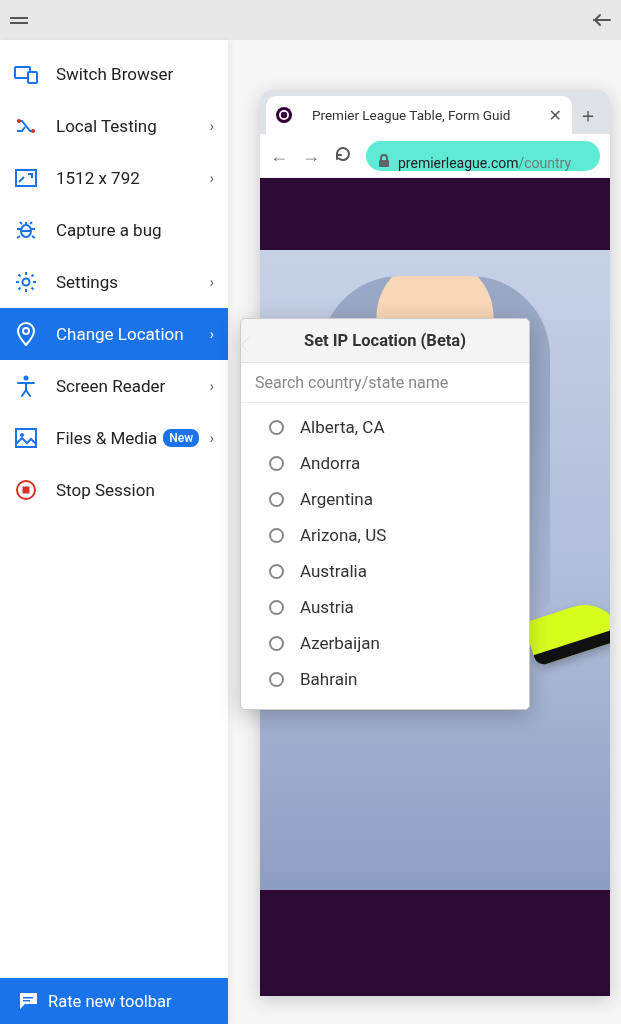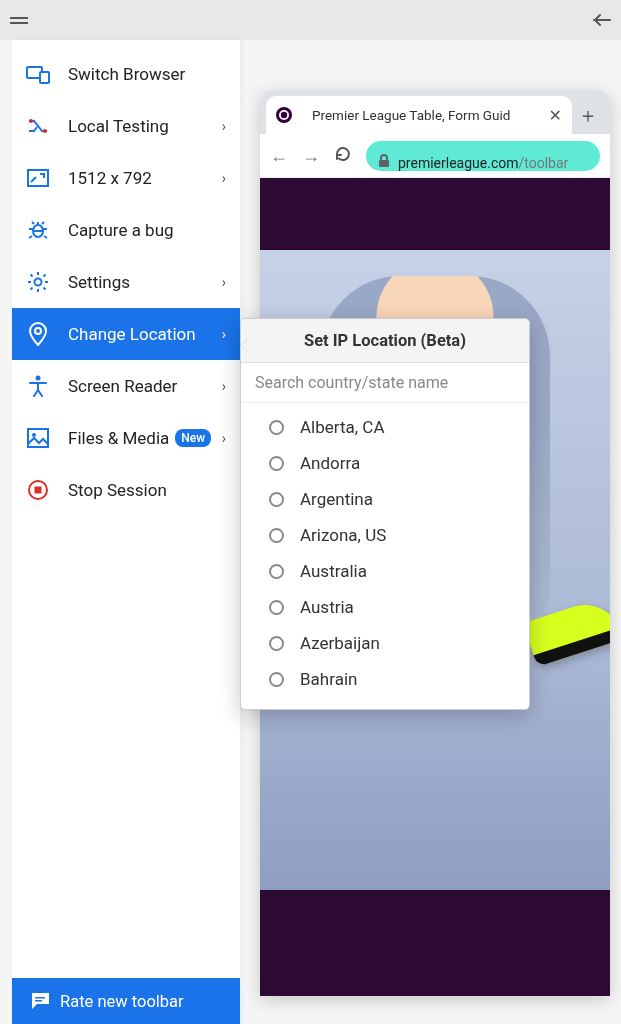--- a/index.html
+++ b/index.html
@@ -1,20 +1,20 @@
 <!DOCTYPE html>
 <html><head>
 <meta charset="utf-8">
 <style>
   * { margin: 0; padding: 0; box-sizing: border-box; font-family: -apple-system, BlinkMacSystemFont, "Segoe UI", Roboto, Helvetica, Arial, sans-serif; }
   body { width: 621px; height: 1024px; background: #f5f5f5; position: relative; overflow: hidden; }
   .topbar { height: 40px; background: #e8e8e8; display: flex; align-items: center; padding: 0 10px; justify-content: space-between; }
   .topbar .hamburger { font-size: 18px; color: #555; }
   .topbar .collapse { font-size: 18px; color: #555; }
-  .sidebar { position: absolute; left: 12px; top: 40px; width: 228px; bottom: 0; background: #fff; display: flex; flex-direction: column; box-shadow: 2px 0 6px rgba(0,0,0,0.05); z-index: 20; }
+  .sidebar { position: absolute; left: 0; top: 40px; width: 228px; bottom: 0; background: #fff; display: flex; flex-direction: column; box-shadow: 2px 0 6px rgba(0,0,0,0.05); z-index: 20; }
   .sidebar-inner { flex: 1; overflow: auto; padding-top: 8px; }
   .menu-item { display: flex; align-items: center; height: 52px; padding: 0 14px; cursor: pointer; font-size: 17px; color: #222; position: relative; }
   .menu-item.active { background: #1a73e8; color: #fff; }
   .menu-item.active .chevron { color: #fff; }
   .menu-icon { width: 24px; height: 24px; margin-right: 18px; display: flex; align-items: center; justify-content: center; flex-shrink: 0; }
   .chevron { position: absolute; right: 14px; color: #555; font-size: 14px; }
   .badge-new { background: #1a73e8; color: #fff; font-size: 12px; border-radius: 8px; padding: 2px 6px; margin-left: 6px; font-weight: 500; }
   .bottom-bar { background: #1a73e8; color: #fff; height: 46px; display: flex; align-items: center; padding: 0 18px; font-size: 16.5px; }
   .bottom-bar svg { margin-right: 10px; }
   .browser-frame { position: absolute; left: 260px; top: 90px; width: 350px; background: #fff; border-radius: 12px 12px 0 0; box-shadow: 0 4px 18px rgba(0,0,0,0.18); overflow: hidden; }
@@ -201,21 +201,21 @@
         </svg>
     </span>
     <div class="addr-box">
       <span class="lock">
         <svg width="12" height="14" viewBox="0 0 12 14">
             <rect x="1" y="6" width="10" height="7" rx="1" fill="#5f6368"></rect>
             <path d="M3 6V4a3 3 0 016 0v2" stroke="#5f6368" stroke-width="2" fill="none"></path>
           </svg>
       </span>
       <span class="addr-domain">premierleague.com</span>
-        <span class="addr-path">/toolbar</span>
+        <span class="addr-path">/country</span>
     </div>
   </div>
   <div class="page-body">
     <div class="hero-top"></div>
     <div class="hero-image">
       <div class="hero-person"></div>
       <div class="shoe"></div>
     </div>
     <div class="hero-bottom"></div>
   </div>

